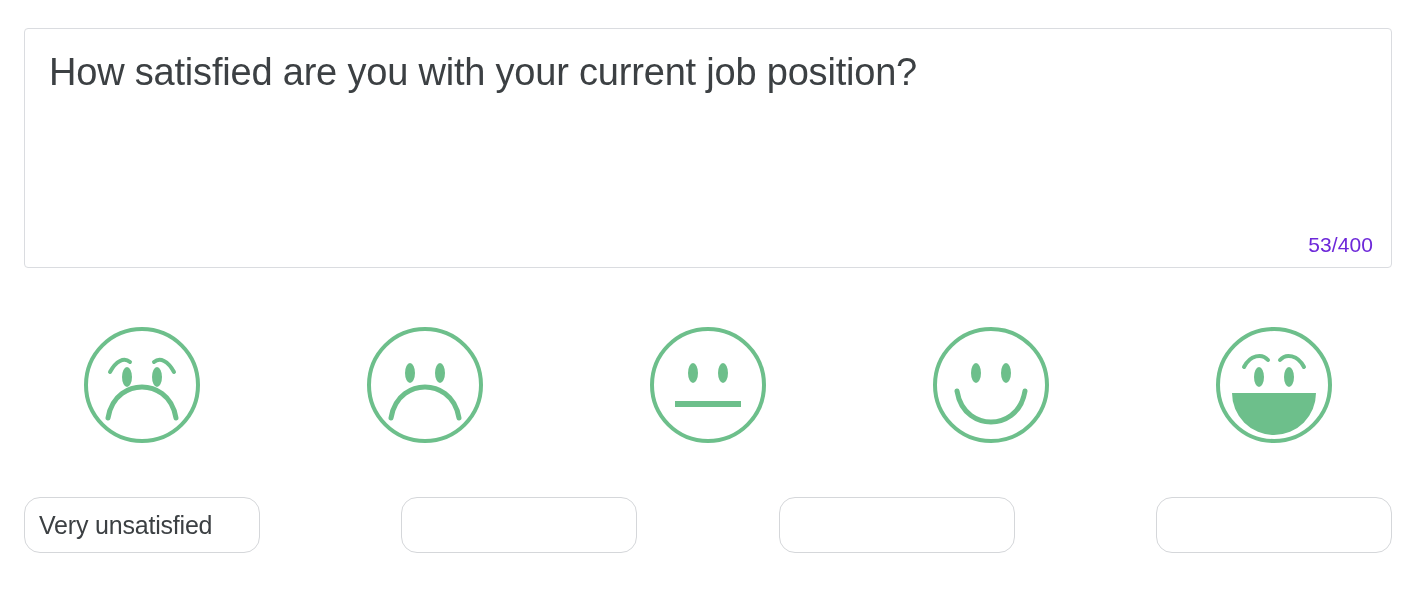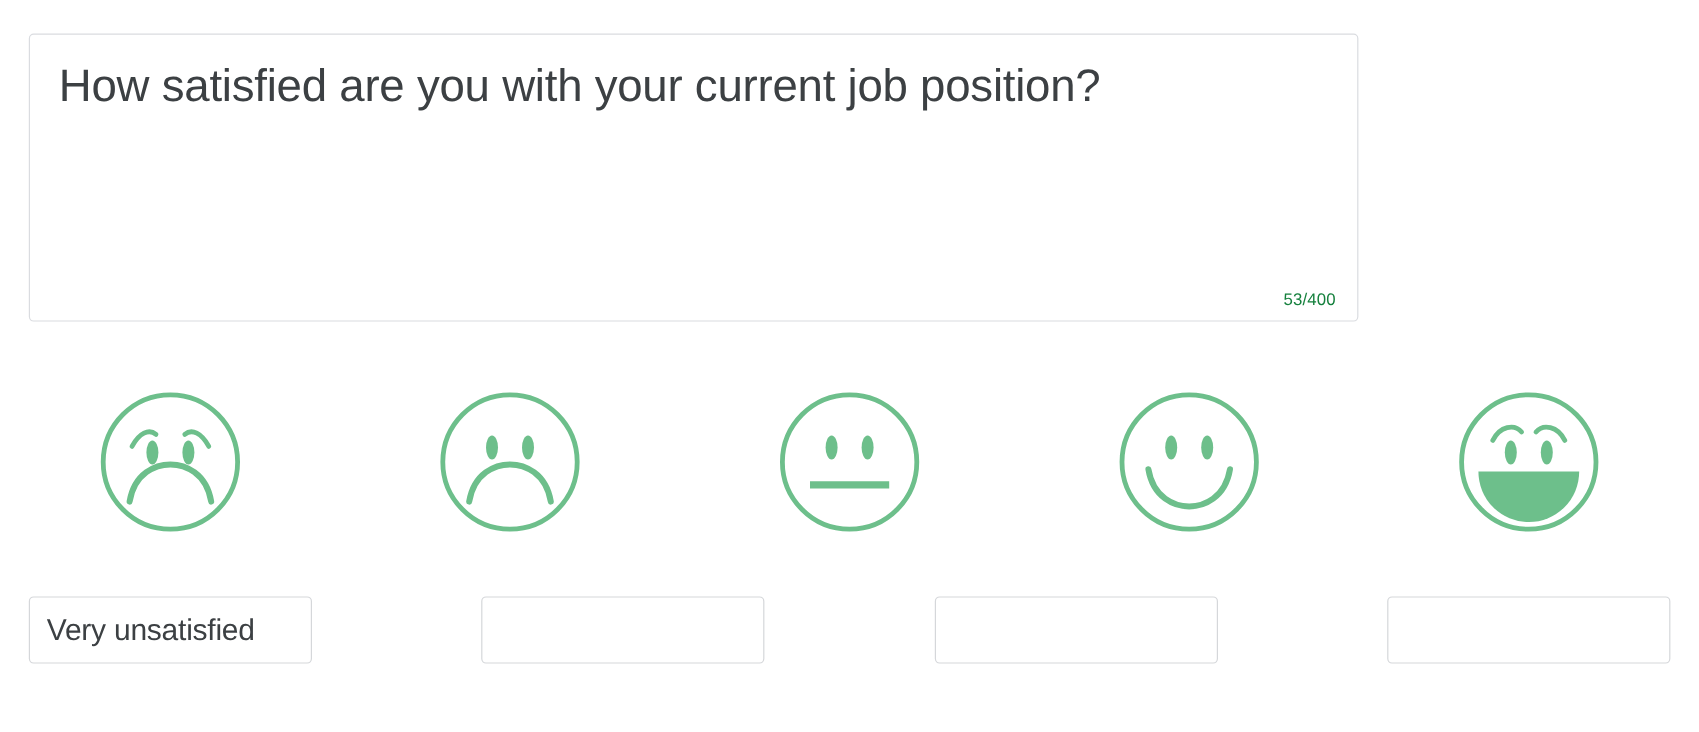--- a/index.html
+++ b/index.html
@@ -14,21 +14,21 @@
     position: relative;
     overflow: hidden;
     -webkit-font-smoothing: antialiased;
   }
 
   
   .question-box {
     position: absolute;
     left: 24px;
     top: 28px;
-    width: 1108px;
+    width: 1368px;
     height: 240px;
     box-sizing: border-box;
     border: 1px solid #dadce0;
     border-radius: 4px;
     background: #ffffff;
   }
   .question-text {
     position: absolute;
     left: 24px;
     top: 20px;
@@ -37,22 +37,22 @@
     line-height: 1.25;
     color: #3c4043;
     font-weight: 400;
     letter-spacing: -0.2px;
     white-space: pre-wrap;
   }
   .char-counter {
     position: absolute;
     right: 18px;
     bottom: 10px;
-    font-size: 14px;
-    color: #15803d;
+    font-size: 21px;
+    color: #6d28d9;
     letter-spacing: 0.1px;
   }
 
   
   .scale-row {
     position: absolute;
     left: 24px;
     top: 325px;
     width: 1368px;
     display: flex;
@@ -77,21 +77,21 @@
     top: 497px;
     width: 1368px;
     display: flex;
     justify-content: space-between;
   }
   .label-input {
     width: 236px;
     height: 56px;
     box-sizing: border-box;
     border: 1px solid #d5d7da;
-    border-radius: 4px;
+    border-radius: 16px;
     background: #ffffff;
     padding: 0 14px;
     font-family: "Liberation Sans", sans-serif;
     font-size: 25px;
     color: #3c4043;
     letter-spacing: -0.2px;
     outline: none;
   }
   .label-input::placeholder { color: #9aa0a6; }
 </style>

